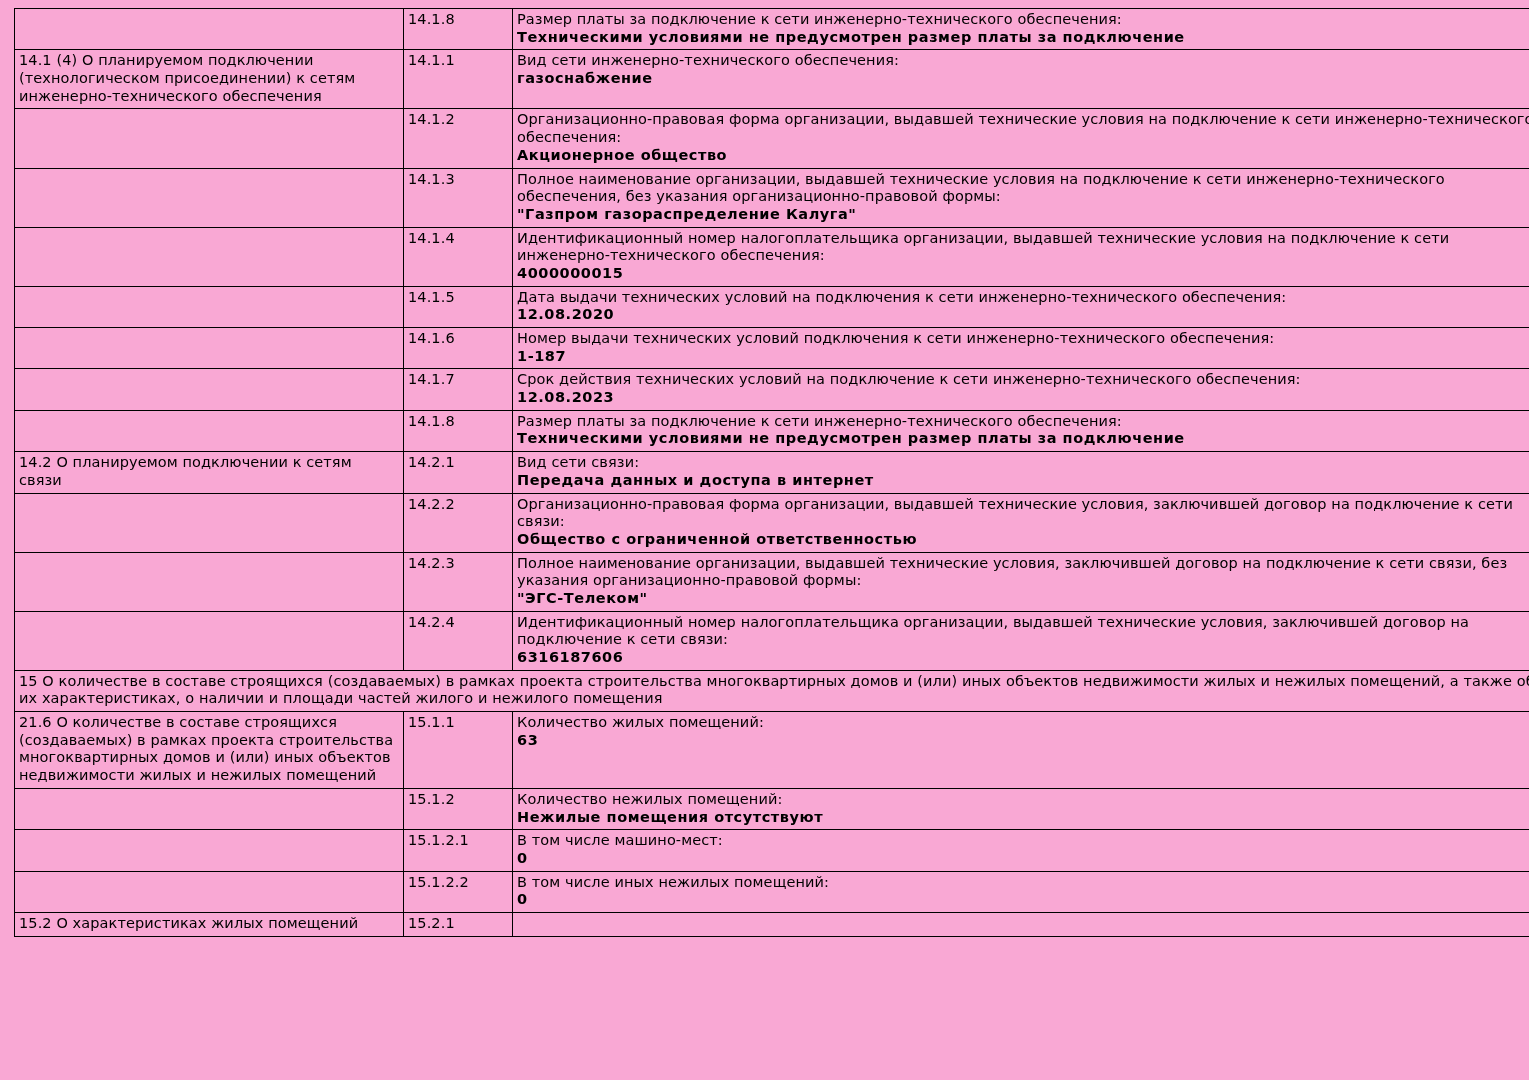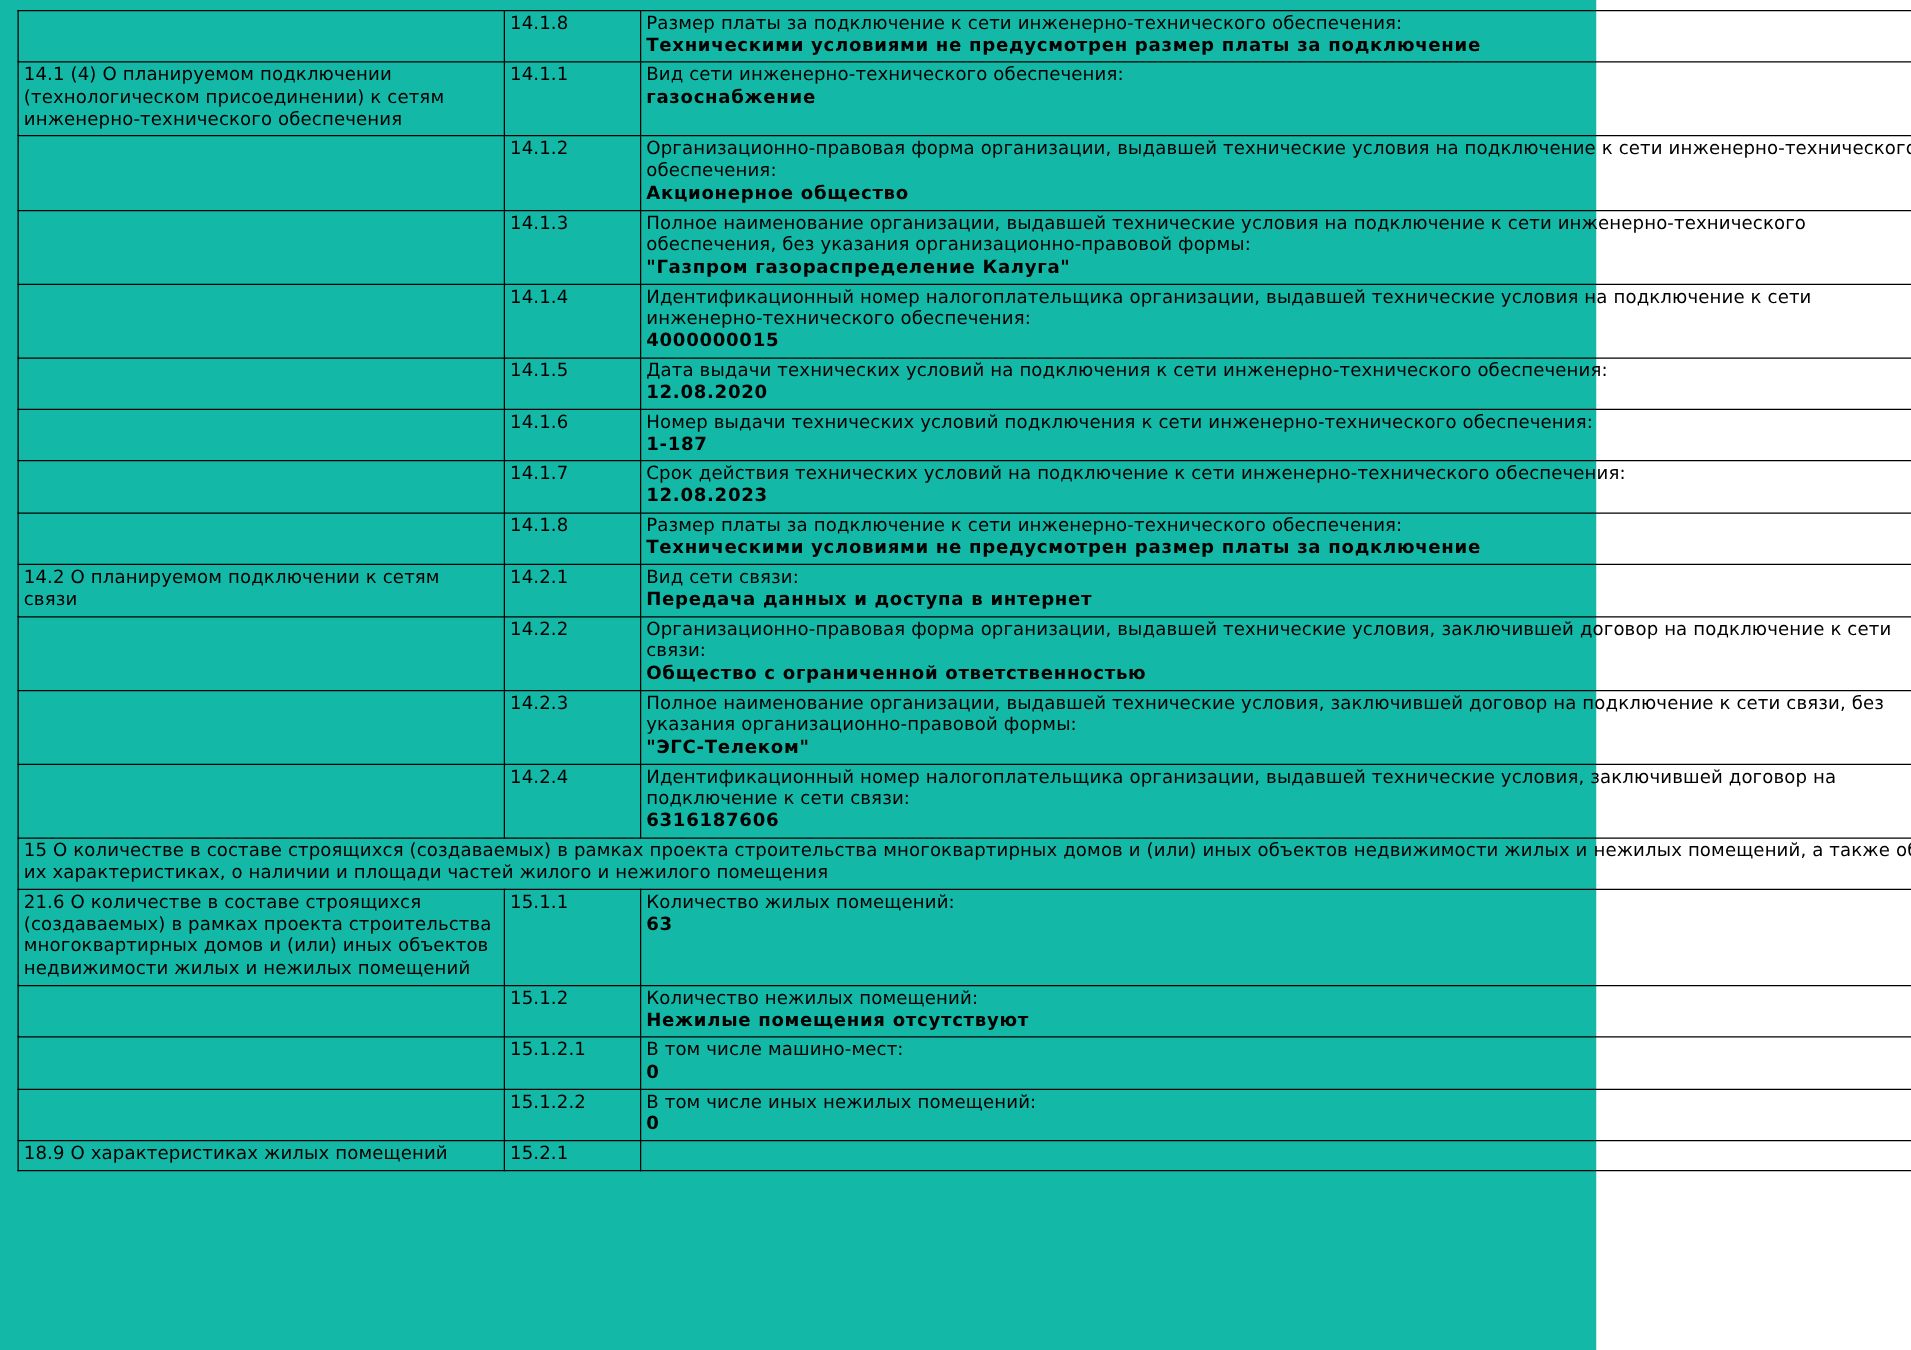--- a/index.html
+++ b/index.html
@@ -5,24 +5,24 @@
   html, body {
     margin: 0;
     padding: 0;
     background: #ffffff;
   }
   body {
     font-family: "DejaVu Sans", sans-serif;
     color: #000000;
   }
   #page {
-    width: 1277px;
+    width: 1529px;
     min-height: 1080px;
     position: relative;
-    background: #14b8a6;
+    background: #f9a8d4;
     box-sizing: border-box;
     padding: 8px 22px 0 14px;
   }
   table.doc {
     border-collapse: collapse;
     width: 1500px;
     table-layout: fixed;
   }
   table.doc td {
     border: 1px solid #000000;
@@ -214,21 +214,21 @@
       <tr>
         <td class="c1"><span class="sec"></span></td>
         <td class="c2 mid"><span class="code">15.1.2.2</span></td>
         <td class="c3">
           <div class="lbl">В том числе иных нежилых помещений:</div>
           <div class="val">0</div>
         </td>
       </tr>
 
       <tr>
-        <td class="c1"><span class="sec">18.9 О характеристиках жилых помещений</span></td>
+        <td class="c1"><span class="sec">15.2 О характеристиках жилых помещений</span></td>
         <td class="c2 mid"><span class="code">15.2.1</span></td>
         <td class="c3">
           <div class="lbl"></div>
         </td>
       </tr>
     </tbody>
   </table>
 </div>
 
 </body></html>

